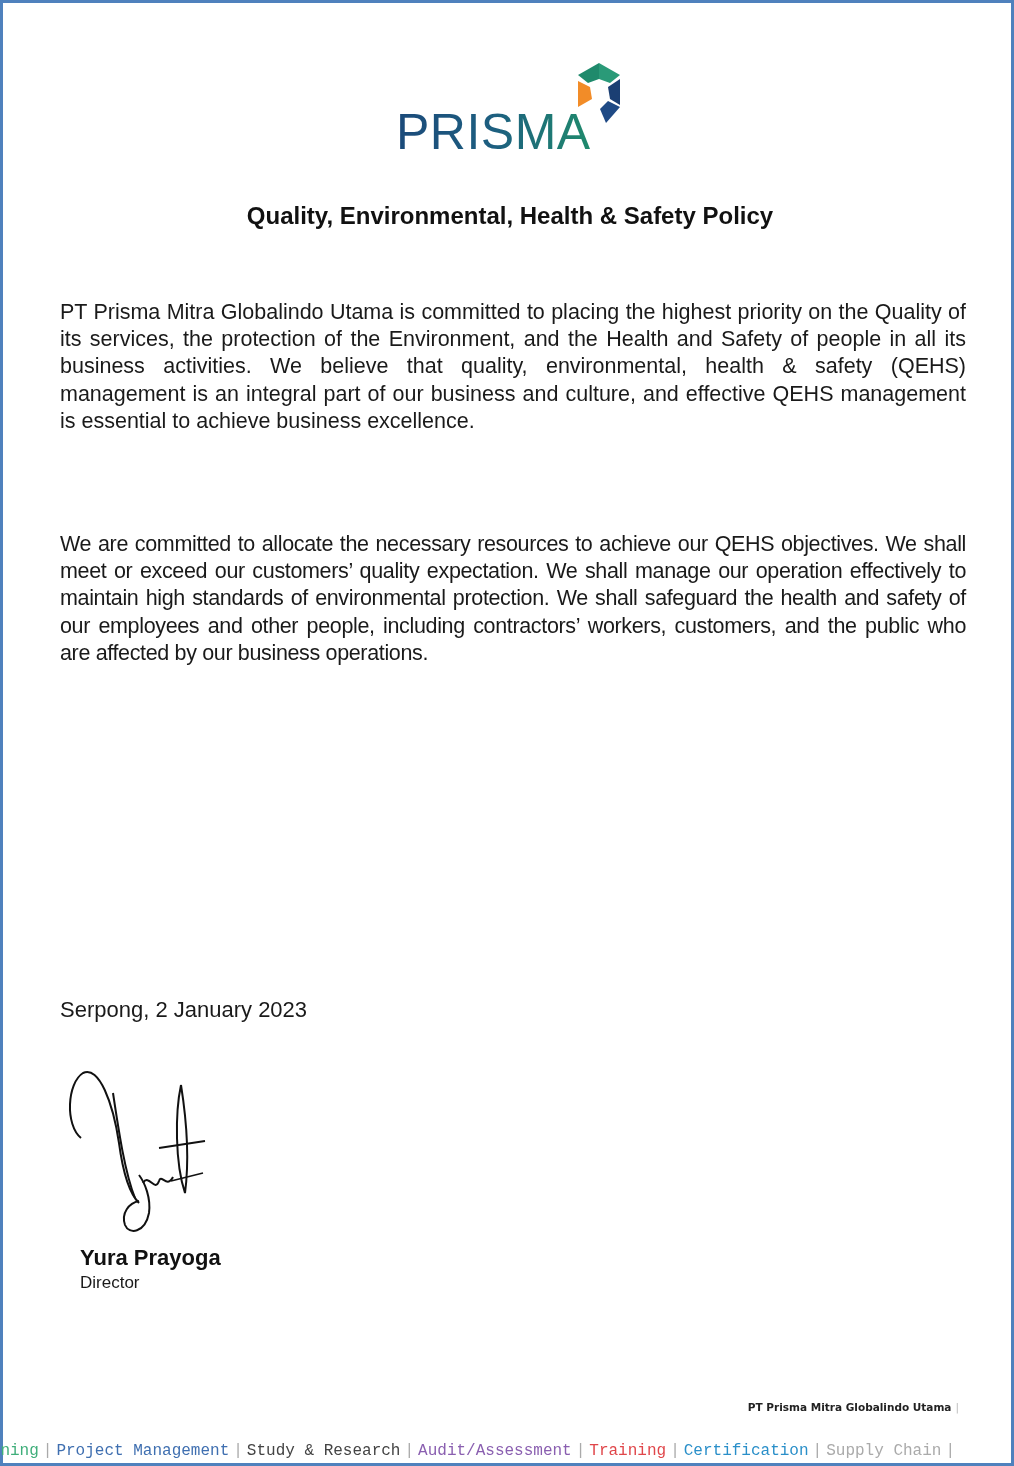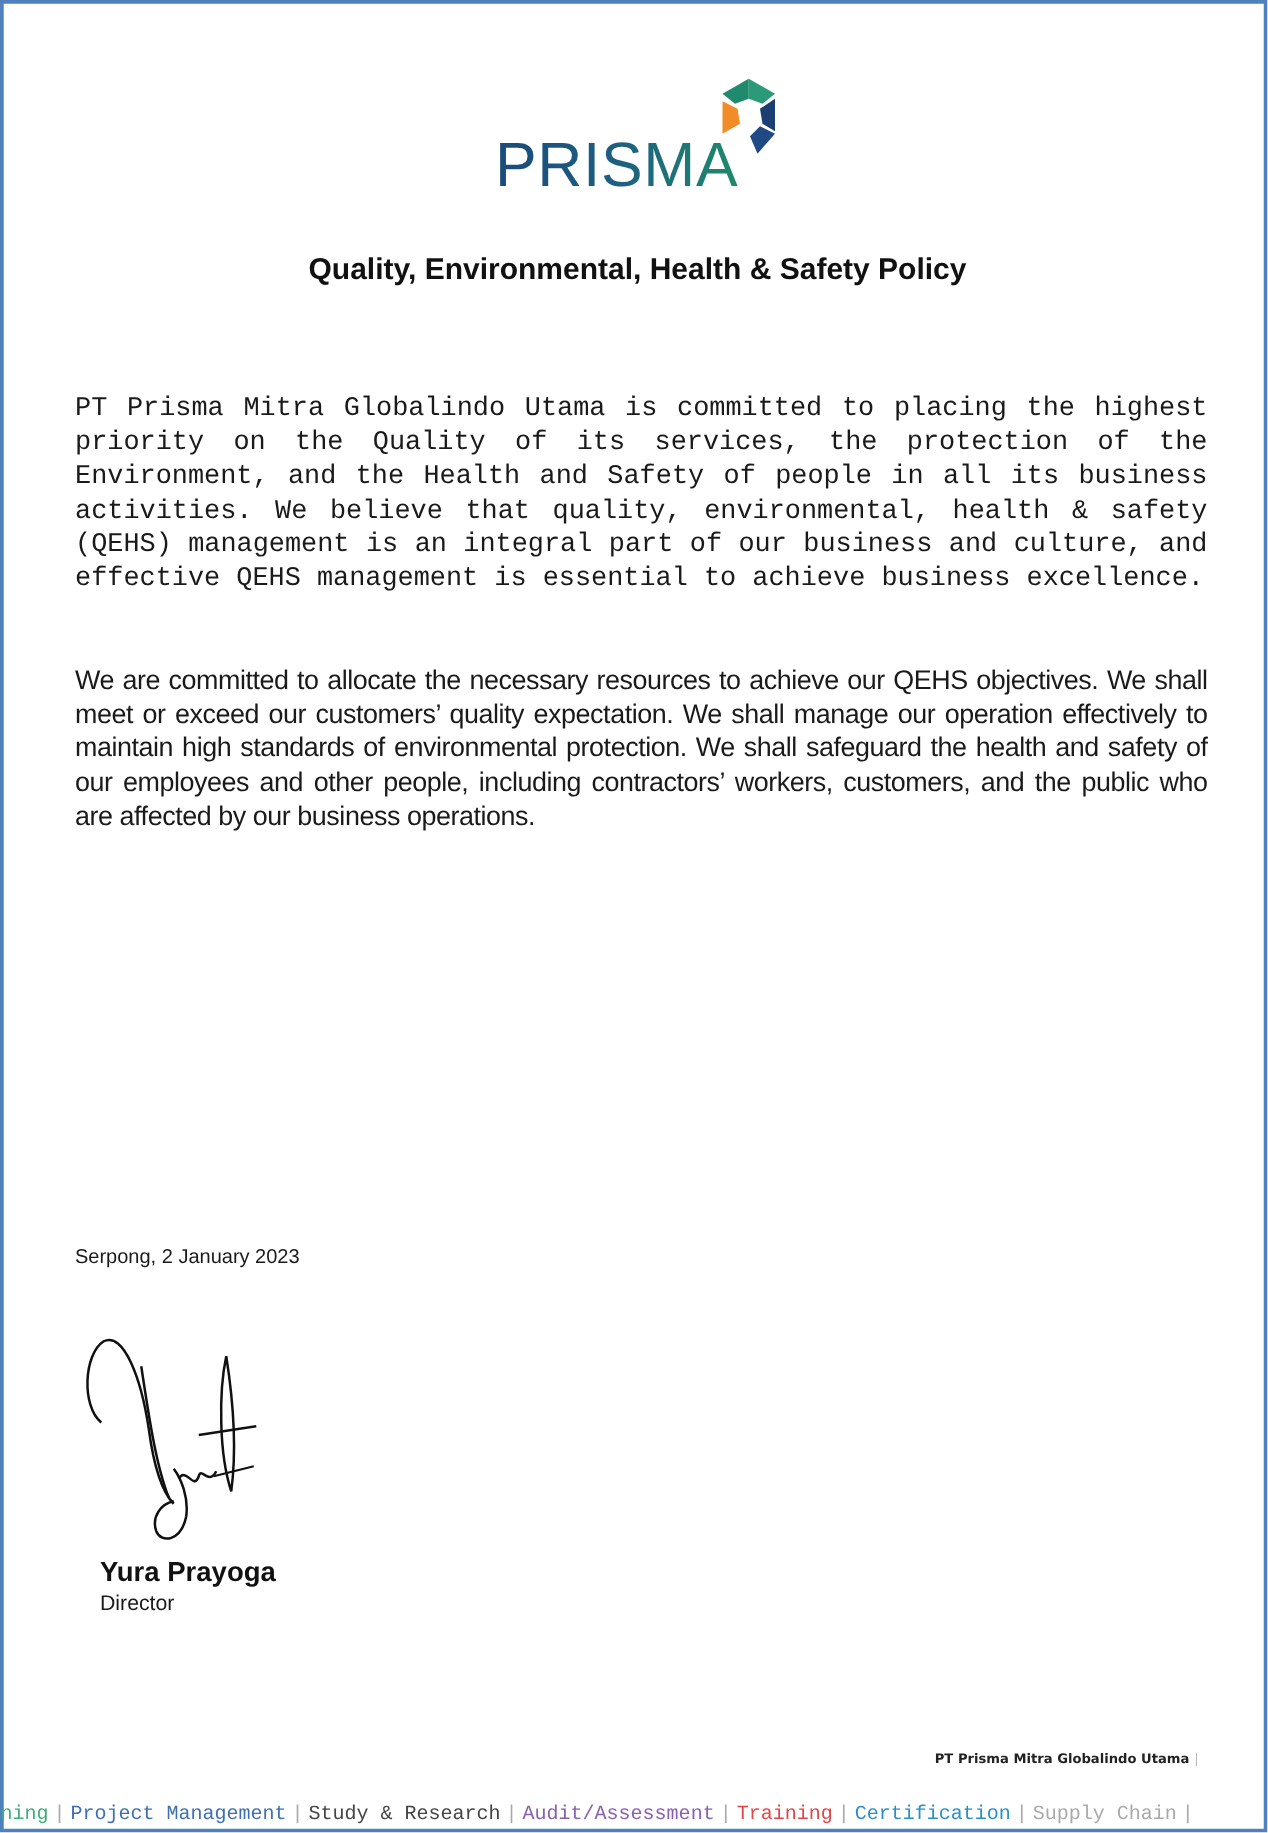--- a/index.html
+++ b/index.html
@@ -22,27 +22,27 @@
   .title {
     position: absolute; left: 0; width: 1014px; top: 199px; text-align: center;
     font-family: "Liberation Sans", sans-serif; font-weight: bold; font-size: 24px;
     color: #111; margin: 0;
   }
   .para {
     position: absolute; left: 57px; width: 906px;
     font-family: "Liberation Sans", sans-serif; font-size: 21.5px; line-height: 27.2px;
     color: #1a1a1a; text-align: justify; margin: 0;
   }
-  .p1 { top: 311px; font-family: Liberation Mono, monospace; }
+  .p1 { top: 296px; }
   .p2 { top: 528px; letter-spacing: -0.35px; }
   .p3 { top: 744px; letter-spacing: -0.4px; }
   .p4 { top: 879px; letter-spacing: -0.2px; }
   .place-date {
     position: absolute; left: 57px; top: 994px;
-    font-family: "Liberation Sans", sans-serif; font-size: 16px; color: #1a1a1a;
+    font-family: "Liberation Sans", sans-serif; font-size: 22px; color: #1a1a1a;
   }
   .signature { position: absolute; left: 60px; top: 1060px; width: 150px; height: 175px; }
   .signer-name {
     position: absolute; left: 77px; top: 1242px;
     font-family: "Liberation Sans", sans-serif; font-weight: bold; font-size: 22px; color: #111;
   }
   .signer-role {
     position: absolute; left: 77px; top: 1270px;
     font-family: "Liberation Sans", sans-serif; font-size: 17px; color: #1a1a1a;
   }

